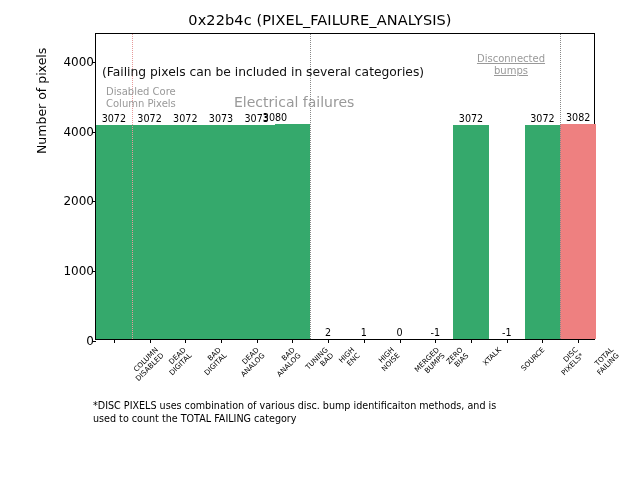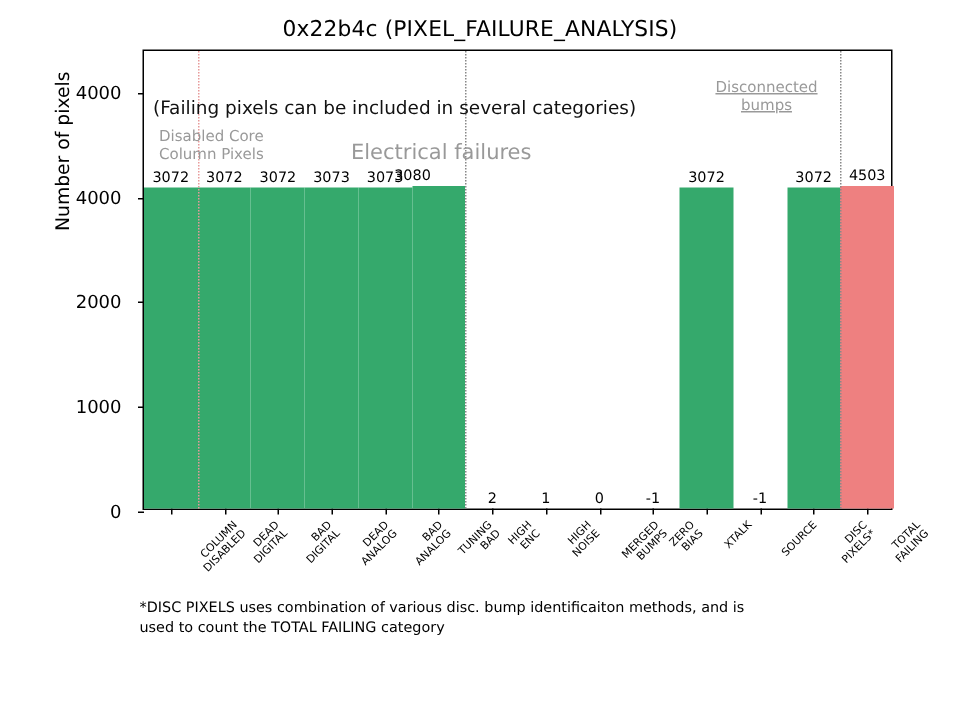--- a/index.html
+++ b/index.html
@@ -24,21 +24,21 @@
   }
   #plot-inner{position:absolute;left:0;top:0;right:0;bottom:0;overflow:visible;}
 
   
   #y-axis-label{
     position:absolute;left:-62px;top:120px;
     transform:rotate(-90deg);transform-origin:left top;
     font-size:12.5px;color:#000;white-space:nowrap;
   }
   .ytick{position:absolute;right:100%;transform:translateY(-50%);
-    padding-right:15px;font-size:12px;color:#000;white-space:nowrap;margin-left:20px;}
+    padding-right:2px;font-size:12px;color:#000;white-space:nowrap;margin-left:20px;}
   .ytickmark{position:absolute;right:100%;width:4px;height:1px;background:#000;}
 
   
   .xtickmark{position:absolute;top:100%;width:1px;height:4px;background:#000;}
   .xlabel{
     position:absolute;top:100%;margin-top:7px;
     font-size:7.2px;color:#000;white-space:pre;line-height:1.12;
     transform-origin:right top;transform:rotate(-45deg);
     text-align:right;
   }
@@ -127,21 +127,21 @@
           <div class="barlabel" style="left: 125px; top: 78.5884px;">3073</div>
           <div class="barlabel" style="left: 160.714px; top: 78.5884px;">3073</div>
           <div class="barlabel" style="left: 179px; top: 78.1px;">3080</div>
           <div class="barlabel" style="left: 232.143px; top: 292.86px;">2</div>
           <div class="barlabel" style="left: 267.857px; top: 292.93px;">1</div>
           <div class="barlabel" style="left: 303.571px; top: 293px;">0</div>
           <div class="barlabel" style="left: 339.286px; top: 293px;">-1</div>
           <div class="barlabel" style="left: 375px; top: 78.6582px;">3072</div>
           <div class="barlabel" style="left: 410.714px; top: 293px;">-1</div>
           <div class="barlabel" style="left: 446.429px; top: 78.6582px;">3072</div>
-          <div class="barlabel" style="left: 482.143px; top: 77.9605px;">4503</div>
+          <div class="barlabel" style="left: 482.143px; top: 77.9605px;">3082</div>
         </div>
       <div id="dividers">
           <div class="divider" style="left: 35.7143px; border-left-color: rgb(231, 154, 154);"></div>
           <div class="divider" style="left: 214.286px; border-left-color: rgb(136, 136, 136);"></div>
           <div class="divider" style="left: 464.286px; border-left-color: rgb(136, 136, 136);"></div>
         </div>
       <div id="xlabels">
           <div class="xlabel" style="left: 21.8571px;">COLUMN
 DISABLED</div>
           <div class="xlabel" style="left: 57.5714px;">DEAD

